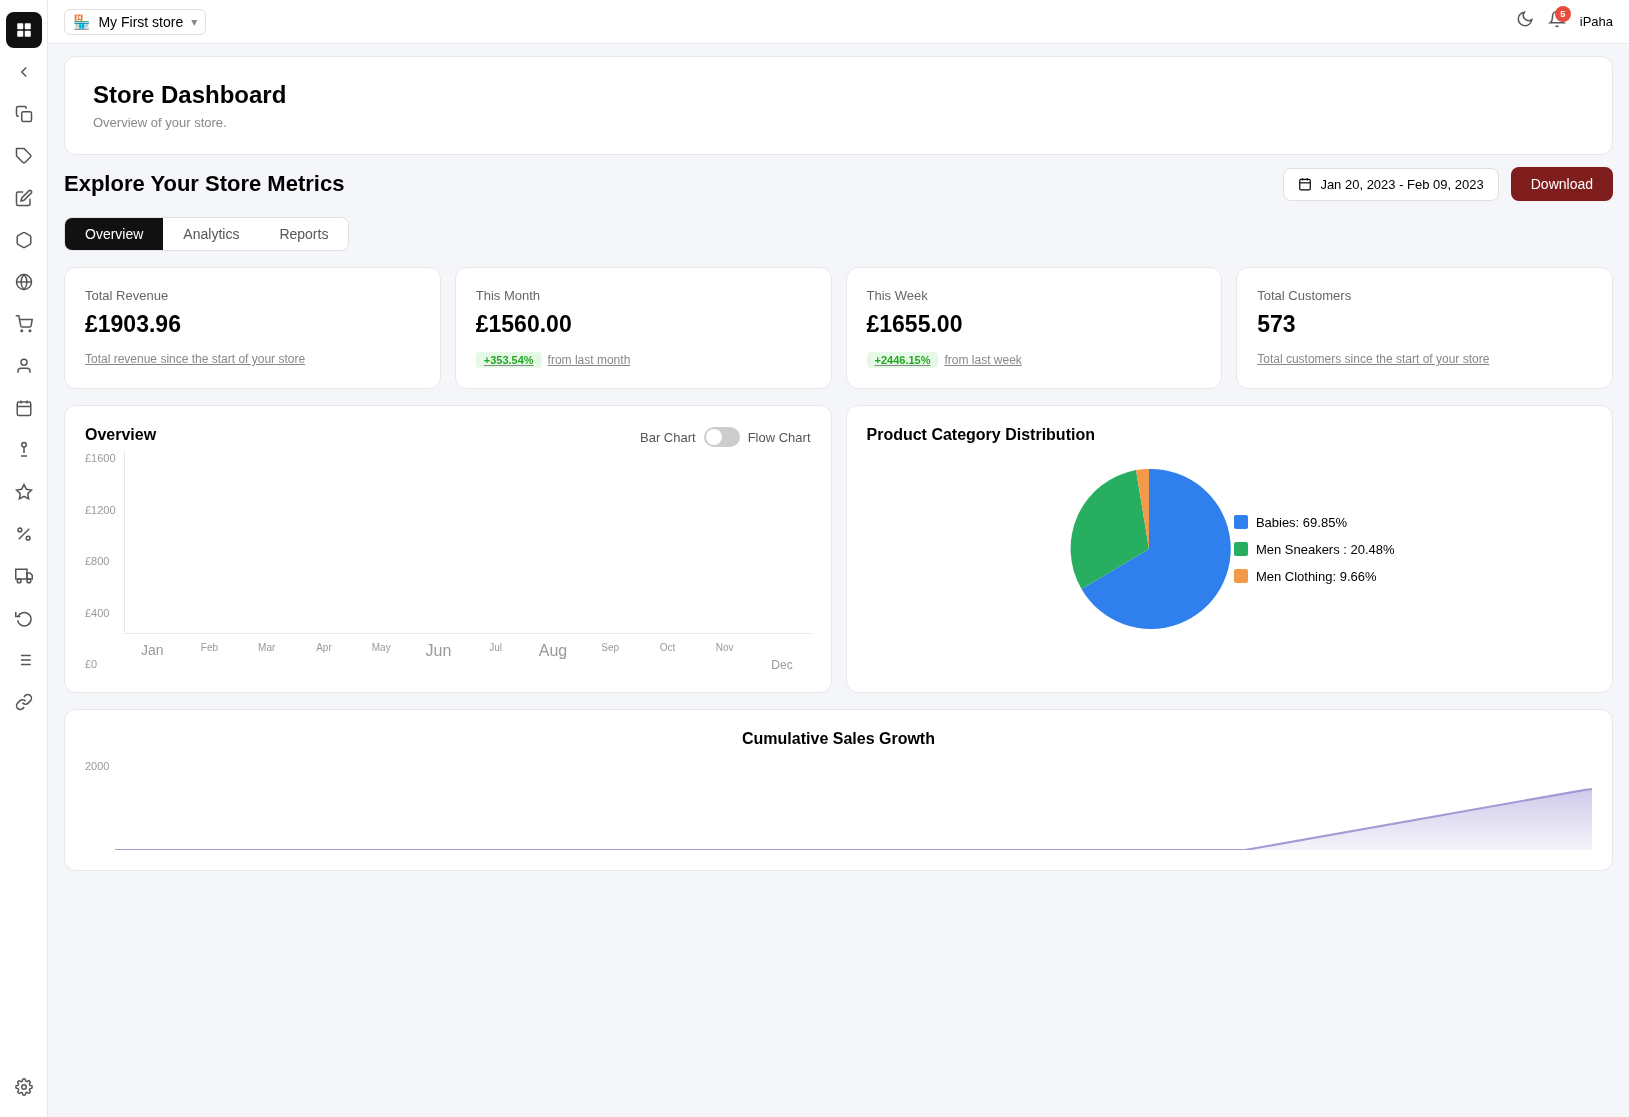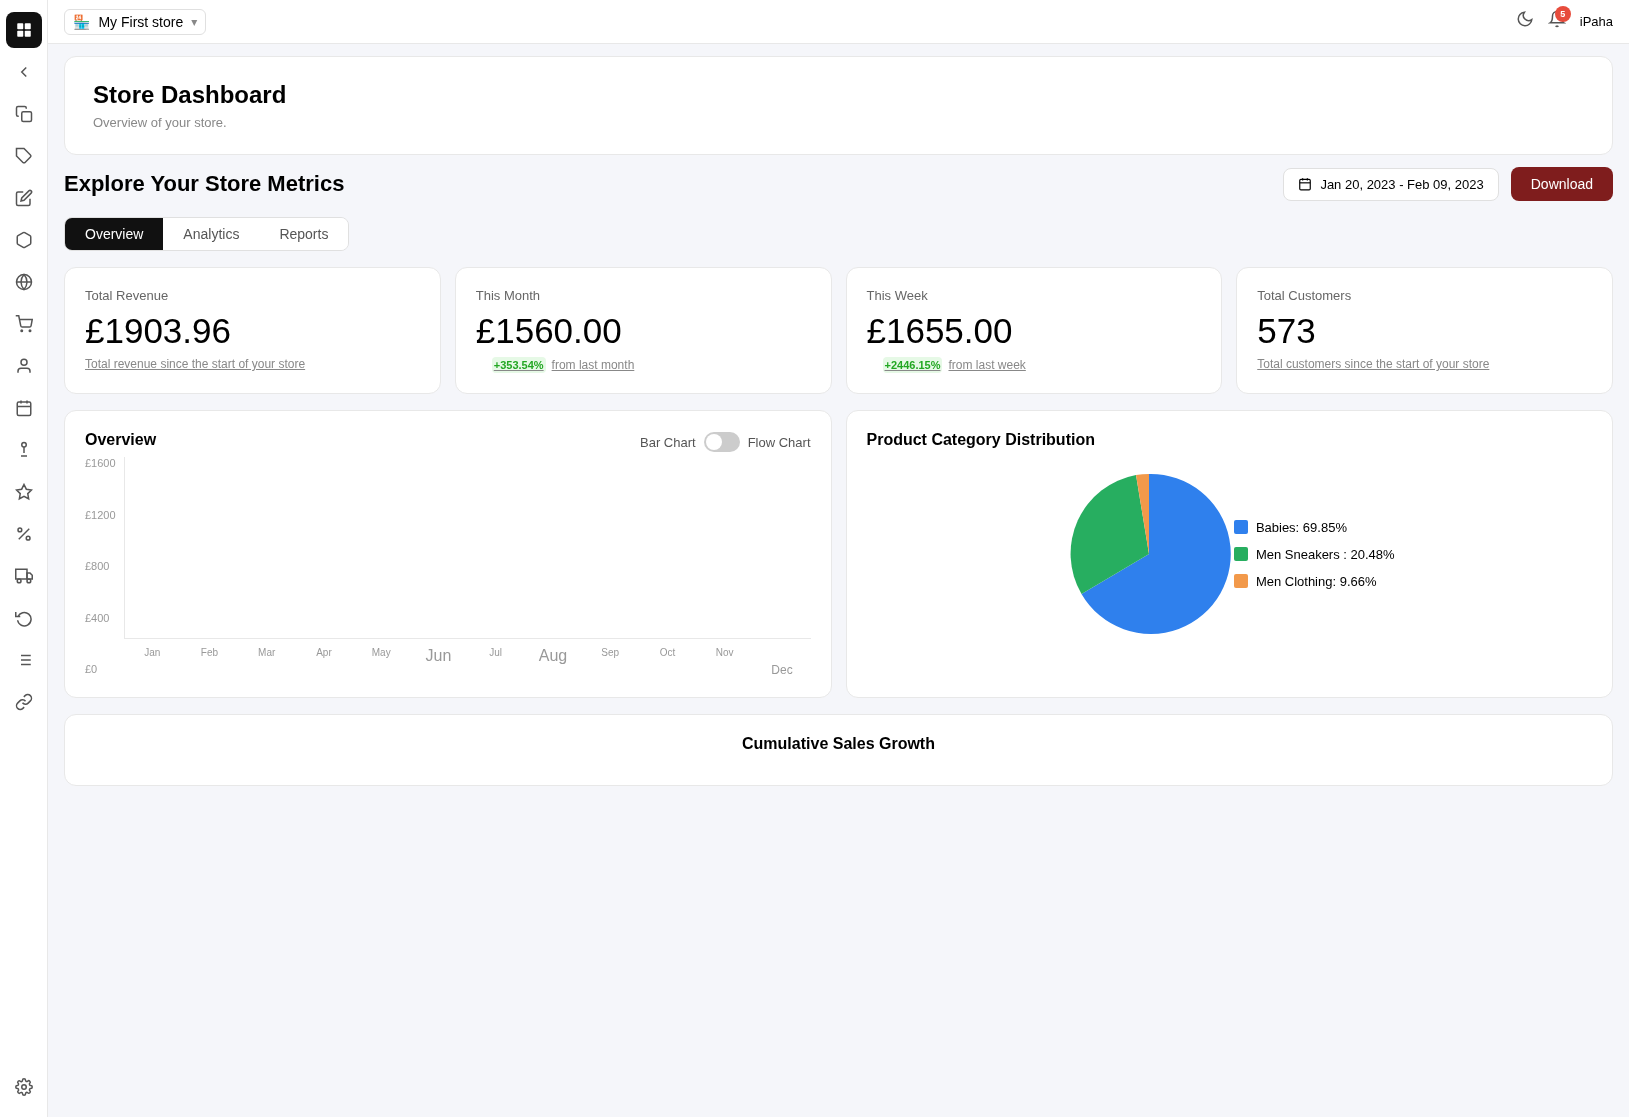--- a/index.html
+++ b/index.html
@@ -178,30 +178,29 @@
       gap: 14px;
       margin-bottom: 16px;
     }
     .kpi-card {
       background: #fff;
       border: 1px solid #e8e8e8;
       border-radius: 12px;
       padding: 20px;
     }
     .kpi-card .kpi-label { font-size: 13px; color: #666; margin-bottom: 8px; }
-    .kpi-card .kpi-value { font-size: 35px; font-weight: 400; margin-bottom: 6px; }
+    .kpi-card .kpi-value { font-size: 23px; font-weight: 700; margin-bottom: 14px; }
     .kpi-card .kpi-sub { font-size: 12px; color: #888; display: flex; align-items: center; gap: 6px; flex-wrap: wrap; text-decoration: underline; }
     .badge-green {
       background: #e6f9e6;
       color: #22a722;
       font-size: 11px;
       font-weight: 600;
-      padding: 2px 2px;
+      padding: 2px 8px;
       border-radius: 4px;
-      margin-left: 16px;
     }
 
     
     .charts-row {
       display: grid;
       grid-template-columns: 1fr 1fr;
       gap: 14px;
       margin-bottom: 16px;
     }
     .chart-card {
@@ -526,21 +525,21 @@
                     <div style="width: 16px; background: rgb(126, 197, 0); border-radius: 3px 3px 0px 0px; height: 100%;"></div>
                   </div>
                   <div style="flex: 1 1 0%; display: flex; align-items: flex-end; justify-content: center;"></div>
                   <div style="flex: 1 1 0%; display: flex; align-items: flex-end; justify-content: center;"></div>
                   <div style="flex: 1 1 0%; display: flex; align-items: flex-end; justify-content: center;"></div>
                   <div style="flex: 1 1 0%; display: flex; align-items: flex-end; justify-content: center;"></div>
                   <div style="flex: 1 1 0%; display: flex; align-items: flex-end; justify-content: center;"></div>
                 </div>
 
               <div id="bar-chart-labels" style="display:flex;margin-top:4px;">
-              <div style="flex: 1 1 0%; text-align: center; font-size: 10px; color: rgb(153, 153, 153); margin-top: 4px;">Jan</div>
+              <div style="flex: 1 1 0%; text-align: center; font-size: 14px; color: rgb(153, 153, 153); margin-top: 4px;">Jan</div>
                   <div style="flex: 1 1 0%; text-align: center; font-size: 10px; color: rgb(153, 153, 153); margin-top: 4px;">Feb</div>
                   <div style="flex: 1 1 0%; text-align: center; font-size: 10px; color: rgb(153, 153, 153); margin-top: 4px;">Mar</div>
                   <div style="flex: 1 1 0%; text-align: center; font-size: 10px; color: rgb(153, 153, 153); margin-top: 4px;">Apr</div>
                   <div style="flex: 1 1 0%; text-align: center; font-size: 10px; color: rgb(153, 153, 153); margin-top: 4px;">May</div>
                   <div style="flex: 1 1 0%; text-align: center; font-size: 16px; color: rgb(153, 153, 153); margin-top: 4px;">Jun</div>
                   <div style="flex: 1 1 0%; text-align: center; font-size: 10px; color: rgb(153, 153, 153); margin-top: 4px;">Jul</div>
                   <div style="flex: 1 1 0%; text-align: center; font-size: 16px; color: rgb(153, 153, 153); margin-top: 4px;">Aug</div>
                   <div style="flex: 1 1 0%; text-align: center; font-size: 10px; color: rgb(153, 153, 153); margin-top: 4px;">Sep</div>
                   <div style="flex: 1 1 0%; text-align: center; font-size: 10px; color: rgb(153, 153, 153); margin-top: 4px;">Oct</div>
                   <div style="flex: 1 1 0%; text-align: center; font-size: 10px; color: rgb(153, 153, 153); margin-top: 4px;">Nov</div>
@@ -576,17 +575,30 @@
                 <div class="legend-color" style="background:#f2994a;"></div>
                 <span>Men Clothing: 9.66%</span>
               </div>
             </div>
           </div>
         </div>
       </div>
 
       <div class="cumulative-card" style="margin-bottom:16px;text-align:center;">
         <h3>Cumulative Sales Growth</h3>
+        <div style="position:relative;height:90px;overflow:hidden;">
+          <div style="position:absolute;top:0;left:0;font-size:11px;color:#999;">2000</div>
+          <svg width="100%" height="80" viewBox="0 0 800 80" preserveAspectRatio="none" style="position:absolute;bottom:0;left:30px;">
+            <defs>
+              <linearGradient id="cg" x1="0" y1="0" x2="0" y2="1">
+                <stop offset="0%" stop-color="#9b8fd4" stop-opacity="0.5"></stop>
+                <stop offset="100%" stop-color="#9b8fd4" stop-opacity="0.1"></stop>
+              </linearGradient>
+            </defs>
+            <path d="M0,80 L600,80 L780,20 L800,15" stroke="#a89ad4" stroke-width="2" fill="none"></path>
+            <path d="M0,80 L600,80 L780,20 L800,15 L800,80 Z" fill="url(#cg)"></path>
+          </svg>
+        </div>
       </div>
 
     </div>
   </div>
 </div>
 
 </body></html>

